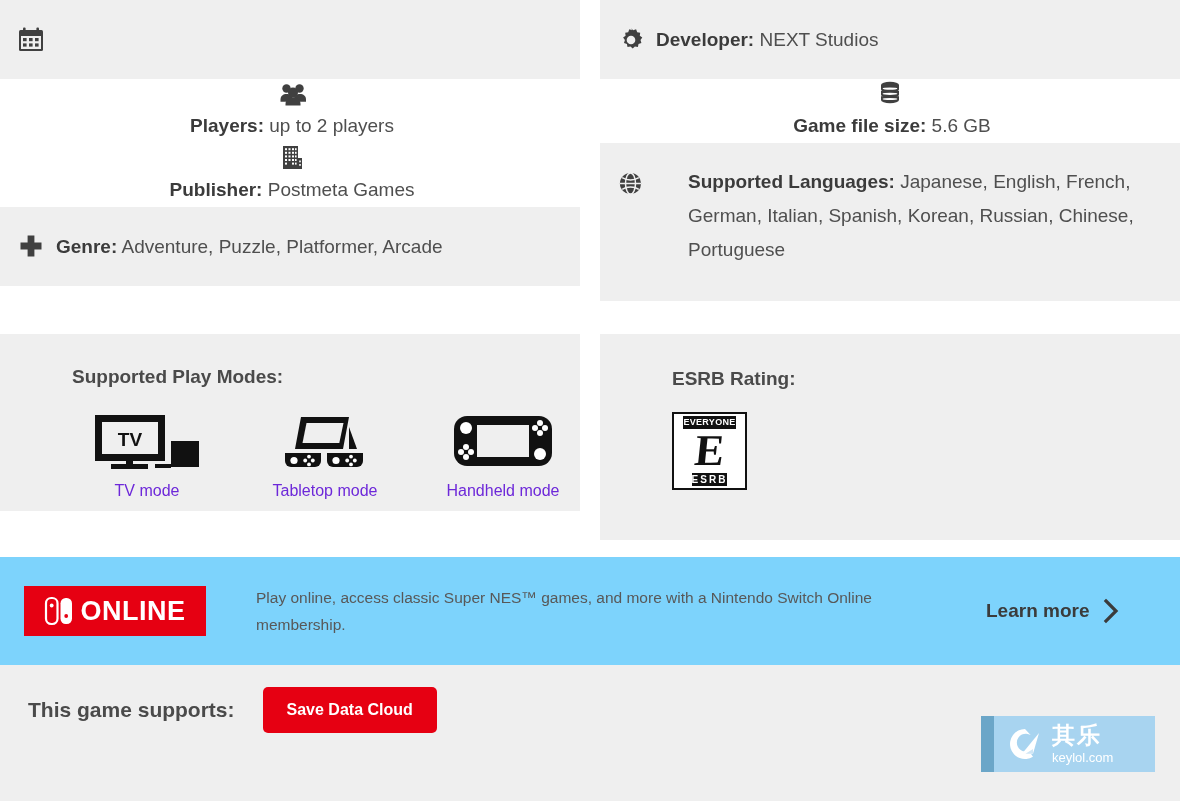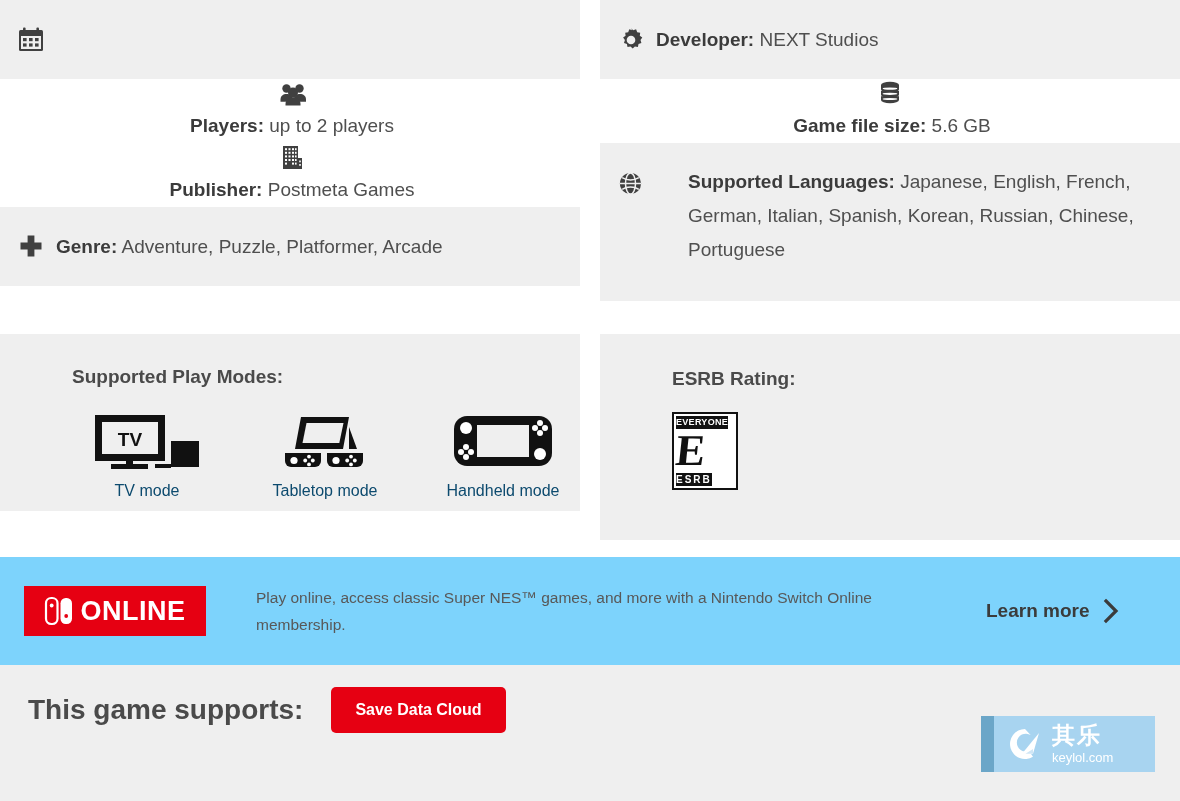--- a/index.html
+++ b/index.html
@@ -108,33 +108,33 @@
   .mode:last-child { margin-right: 0; }
   .mode-icon {
     height: 62px;
     display: flex;
     align-items: center;
     justify-content: center;
   }
   .mode-label {
     margin-top: 10px;
     font-size: 16px;
-    color: #0c4a6e;
+    color: #6d28d9;
   }
 
   .esrb-badge {
     margin-top: 22px;
-    width: 66px;
+    width: 75px;
     height: 78px;
     background: #ffffff;
     border: 2px solid #111111;
     box-sizing: border-box;
     display: flex;
     flex-direction: column;
-    align-items: flex-start;
+    align-items: center;
     padding: 2px;
   }
   .esrb-top {
     background: #111111;
     color: #ffffff;
     font-size: 9px;
     font-weight: bold;
     letter-spacing: 0.3px;
     text-align: center;
     line-height: 13px;
@@ -218,21 +218,21 @@
     position: absolute;
     left: 0; top: 665px;
     width: 1180px; height: 136px;
     background: #efefef;
     display: flex;
     align-items: flex-start;
     padding: 22px 0 0 28px;
     box-sizing: border-box;
   }
   .supports-label {
-    font-size: 28px;
+    font-size: 21px;
     font-weight: bold;
     color: #4a4a4a;
     line-height: 46px;
     margin-right: 28px;
   }
   .supports-pill {
     background: #e60012;
     color: #ffffff;
     font-size: 16px;
     font-weight: bold;

